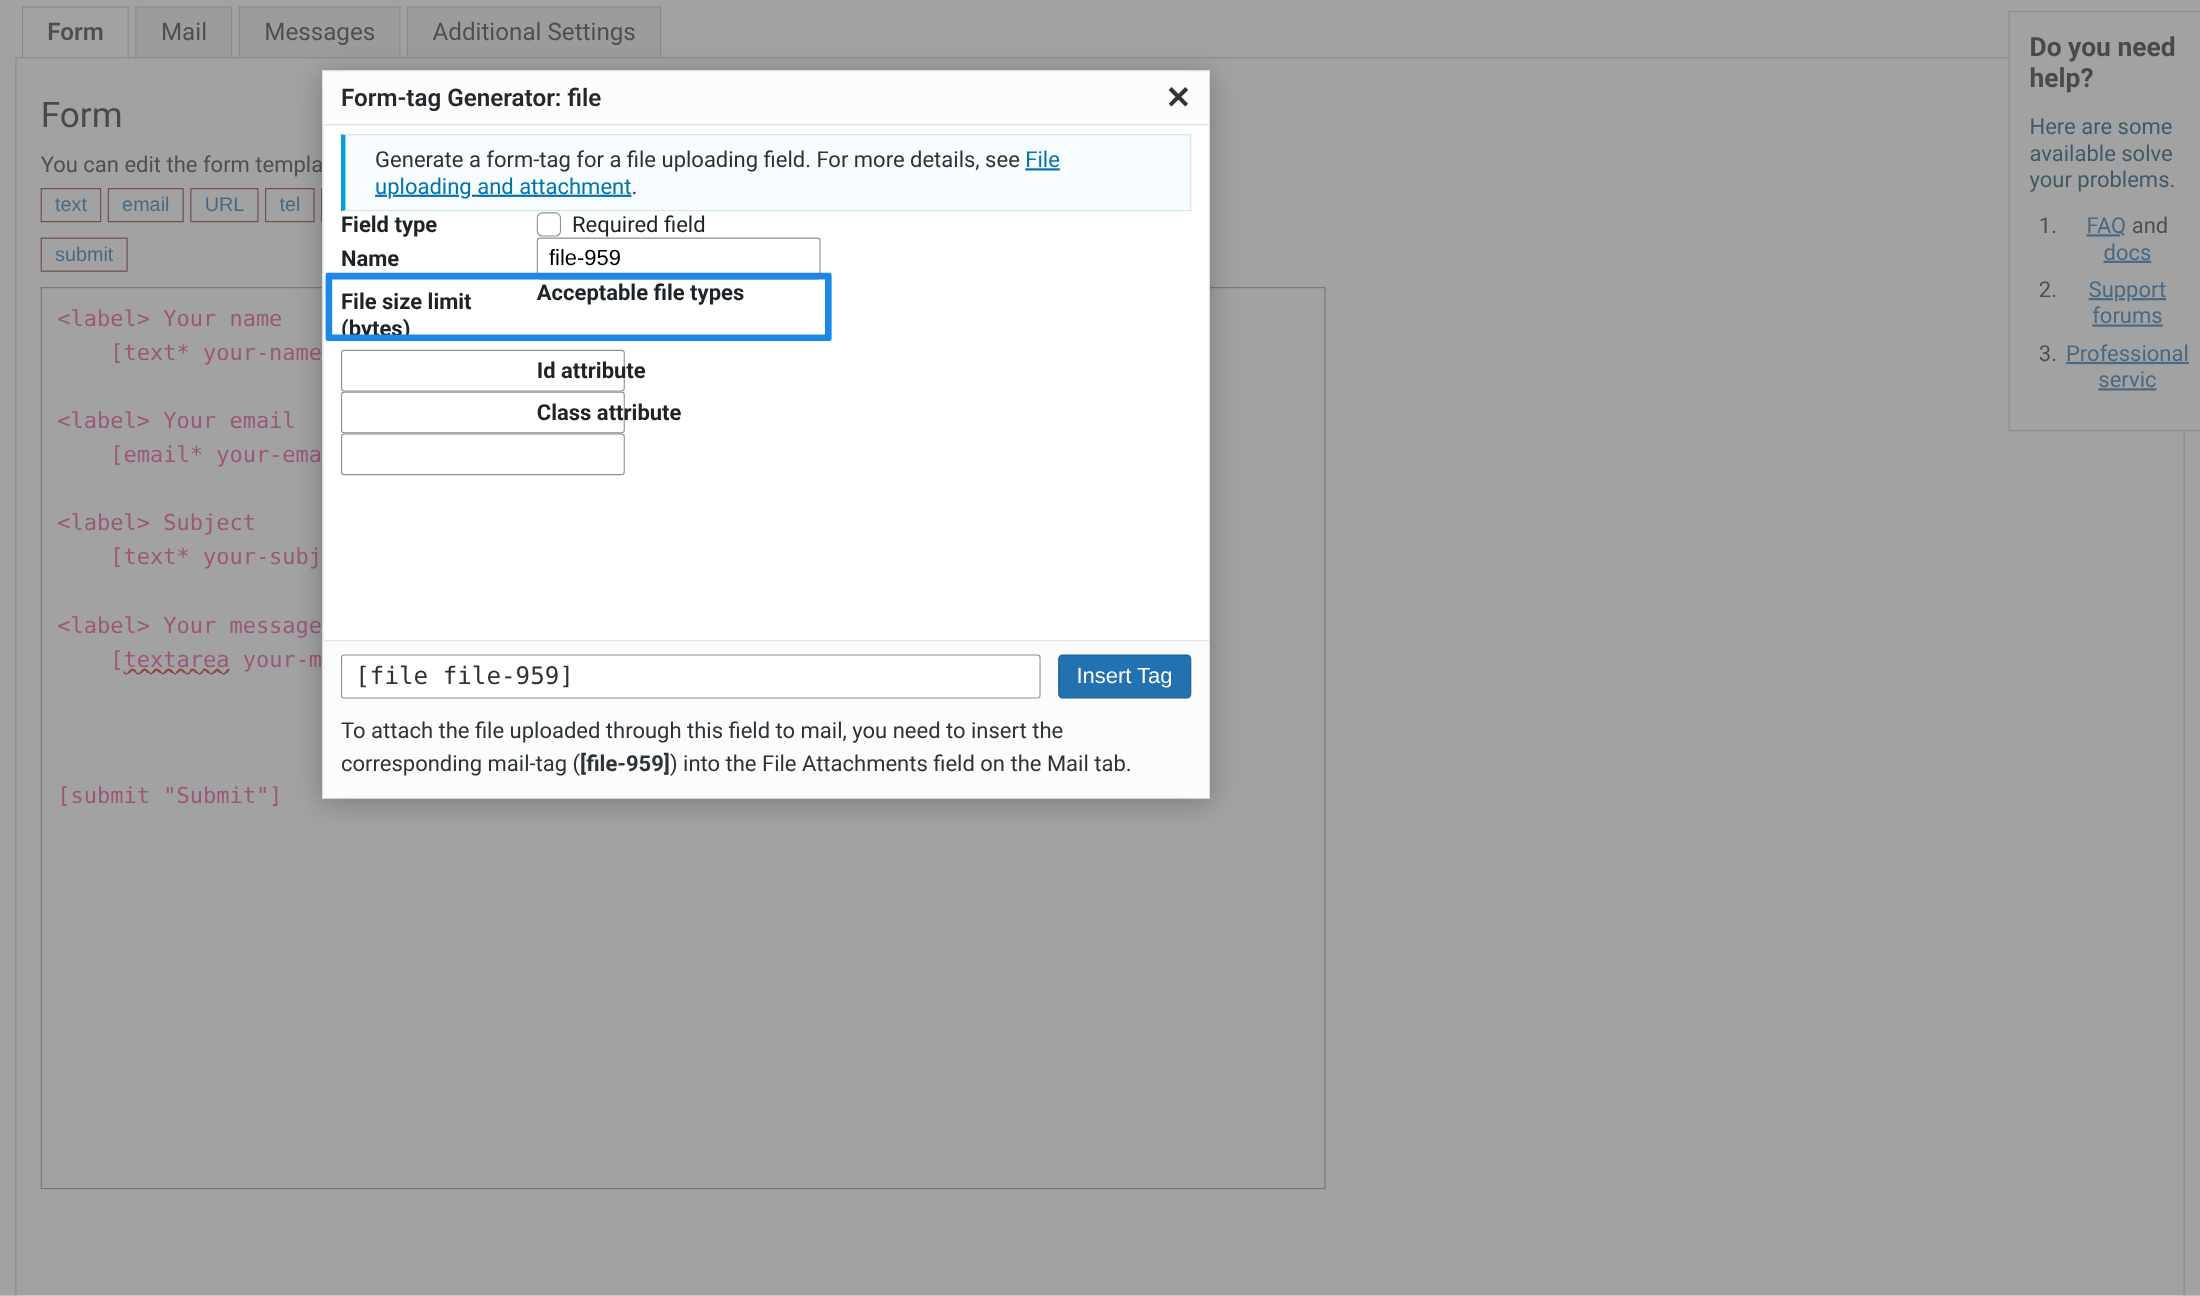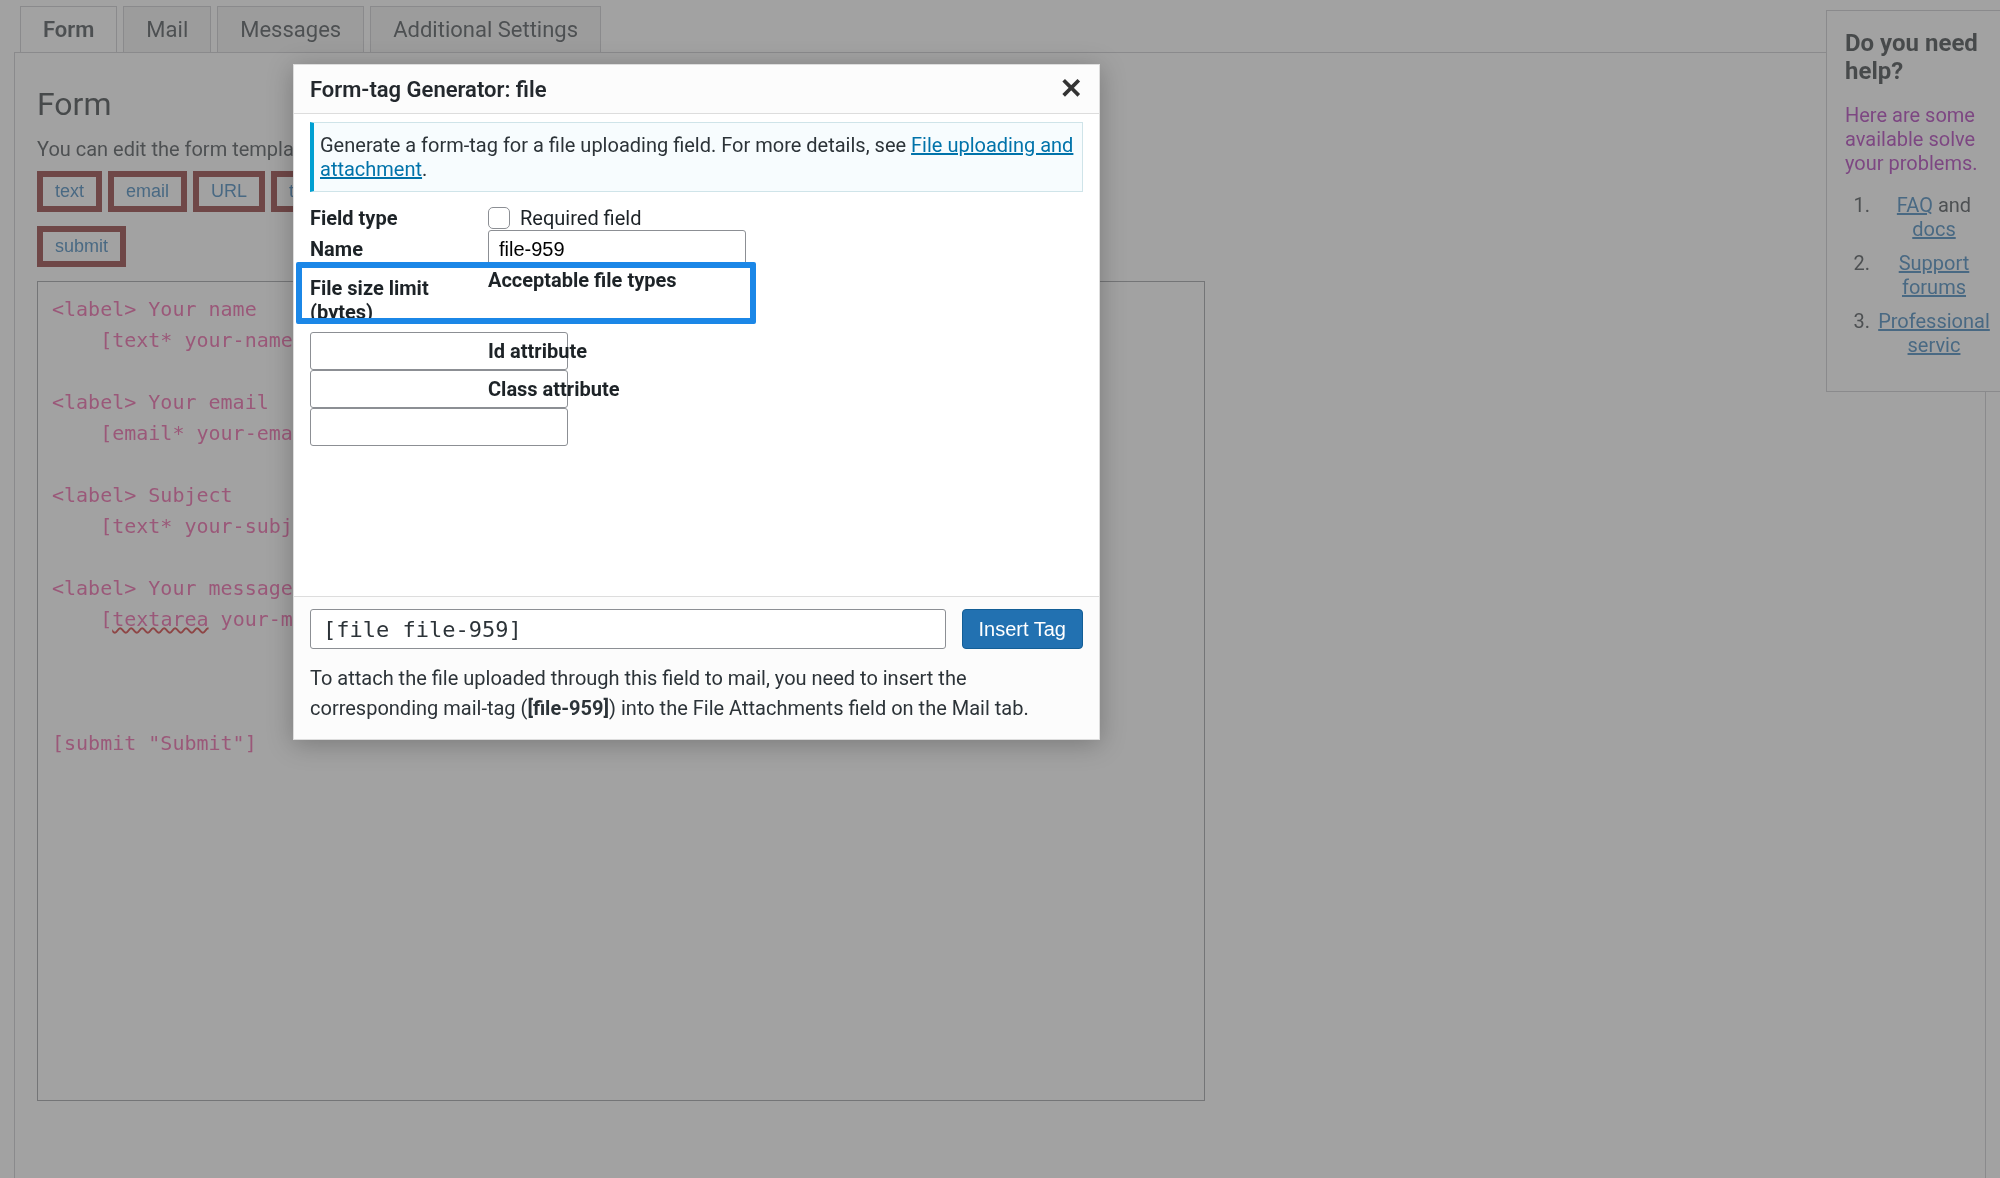--- a/index.html
+++ b/index.html
@@ -48,21 +48,21 @@
     padding: 22px;
   }
   .panel h2 {
     font-size: 32px;
     font-weight: 400;
     margin: 10px 0 14px;
   }
   .hint-line { font-size: 20px; color: #2c3338; margin-bottom: 10px;}
   .tag-btns { display: flex; flex-wrap: wrap; gap: 6px; margin-bottom: 14px; }
   .tag-btn {
-    border: 6px solid #7f1d1d;
+    border: 1px solid #7f1d1d;
     color: #2271b1;
     background: #fff;
     padding: 4px 12px;
     font-size: 18px;
     cursor: pointer;
   }
   .code-area {
     border: 1px solid #8c8f94;
     width: 1168px;
     height: 820px;
@@ -80,21 +80,21 @@
   .help-box {
     position: absolute;
     top: 10px;
     right: -12px;
     width: 186px;
     border: 1px solid #c3c4c7;
     background: #fff;
     padding: 18px 18px 24px;
   }
   .help-box h3 { font-size: 24px; font-weight: 700; margin: 0 0 18px; }
-  .help-box p { font-size: 20px; color: #a21caf; margin: 0 0 18px; }
+  .help-box p { font-size: 20px; color: #0c4a6e; margin: 0 0 18px; }
   .help-box ol { font-size: 20px; color: #2c3338; padding-left: 30px; margin: 0;}
   .help-box li { margin-bottom: 10px; text-align: center; }
   .help-box a { color: #2271b1; text-decoration: underline; }
 
   
   .overlay {
     position: absolute;
     inset: 0;
     background: rgba(100,100,100,0.6);
   }
@@ -117,24 +117,24 @@
     border-bottom: 1px solid #ddd;
     background: #fcfcfc;
   }
   .modal-title { font-size: 22px; font-weight: 600; color: #23282d; }
   .close-x { font-size: 28px; font-weight: 700; color: #333; cursor: pointer; line-height: 1; }
   .modal-body { padding: 8px 16px 10px; }
   .info-callout {
     border: 1px solid #cfe4e9;
     border-left: 4px solid #00a0d2;
     background: #f7fcfe;
-    padding: 10px 6px;
+    padding: 10px 27px;
     font-size: 20px;
     color: #2c3338;
-    margin-bottom: 14px;
+    margin-bottom: 0;
   }
   .info-callout a { color: #0073aa; text-decoration: underline; }
 
   .form-rows { display: grid; grid-template-columns: 178px 1fr; row-gap: 0; align-items: center; }
   .form-rows .lbl { font-size: 20px; font-weight: 700; color: #1d2327; }
   .form-rows .ctrl input[type="text"] {
     width: 258px;
     height: 38px;
     border: 1px solid #8c8f94;
     border-radius: 3px;

